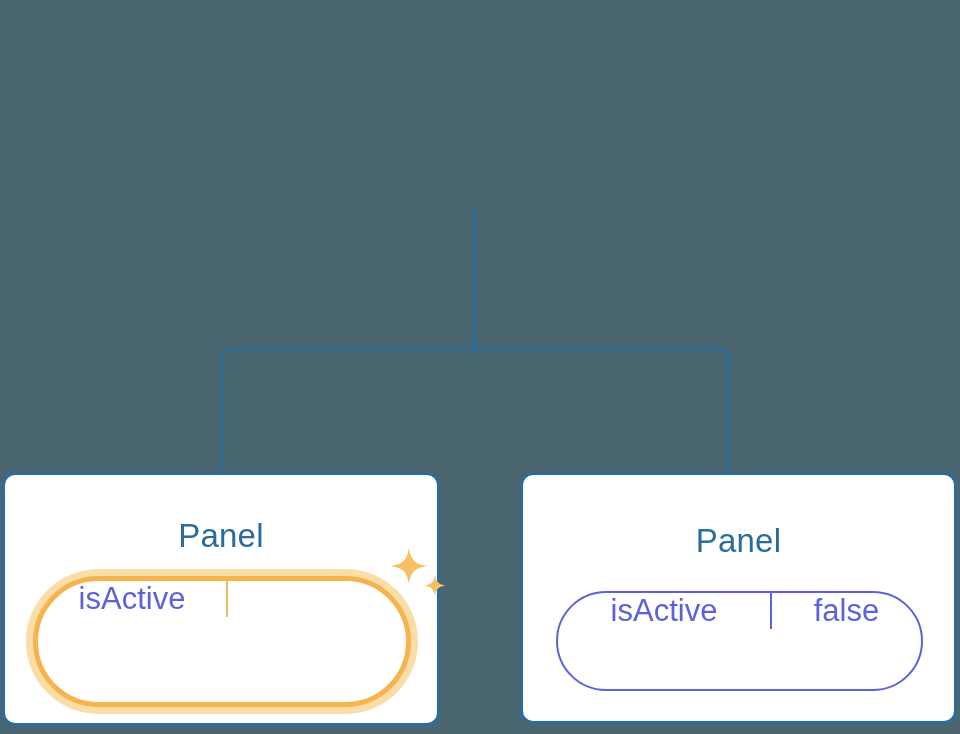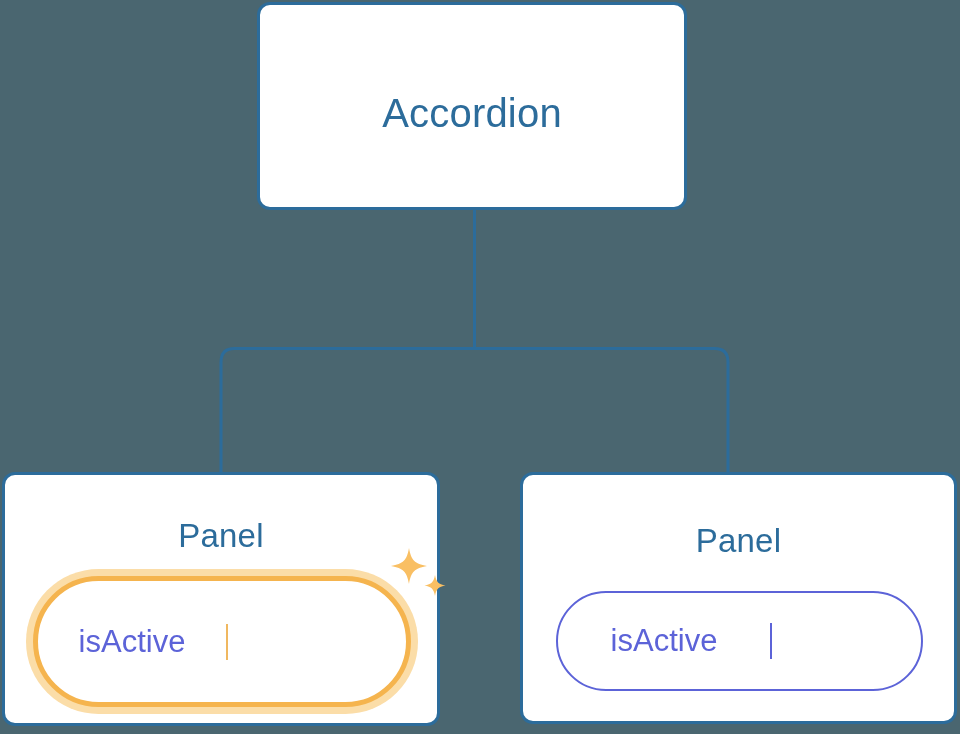--- a/index.html
+++ b/index.html
@@ -85,21 +85,21 @@
     position: absolute;
     left: 0;
     right: 0;
     top: 49px;
   }
 
   
   .pill {
     position: absolute;
     display: flex;
-    align-items: center;
+    align-items: flex-start;
     box-sizing: border-box;
     background: #ffffff;
     border-radius: 999px;
     overflow: hidden;
   }
   .pill-cell {
     display: flex;
     align-items: center;
     justify-content: center;
     white-space: nowrap;
@@ -165,23 +165,20 @@
 
 <div id="stage">
 
   <svg id="connectors" viewBox="0 0 960 734" width="960" height="734" fill="none">
 
     <path d="M474.5 208 L474.5 348.5" stroke="#2c6c9b" stroke-width="3" fill="none"></path>
 
     <path d="M221 474 L221 362 Q221 348.5 234.5 348.5 L714.5 348.5 Q728 348.5 728 362 L728 474" stroke="#2c6c9b" stroke-width="3" fill="none" stroke-linecap="butt"></path>
   </svg>
 
-  <div class="node node-root">
-    <div class="node-title">Accordion</div>
-  </div>
 
   <div class="node node-left">
     <div class="node-title">Panel</div>
   </div>
 
   <div class="pill pill-active">
     <div class="pill-cell pill-key">isActive</div>
   </div>
 
   <svg class="sparkles" viewBox="0 0 70 70" fill="none">
@@ -190,15 +187,16 @@
 
     <path d="M52 35 C53.3 42.1 55.4 44.2 62.5 45.5 C55.4 46.8 53.3 48.9 52 56 C50.7 48.9 48.6 46.8 41.5 45.5 C48.6 44.2 50.7 42.1 52 35 Z" fill="#f9bf63"></path>
   </svg>
 
   <div class="node node-right">
     <div class="node-title">Panel</div>
   </div>
 
   <div class="pill pill-plain">
     <div class="pill-cell pill-key">isActive</div>
+    <div class="pill-cell pill-val">false</div>
   </div>
 
 </div>
 
 </body></html>

